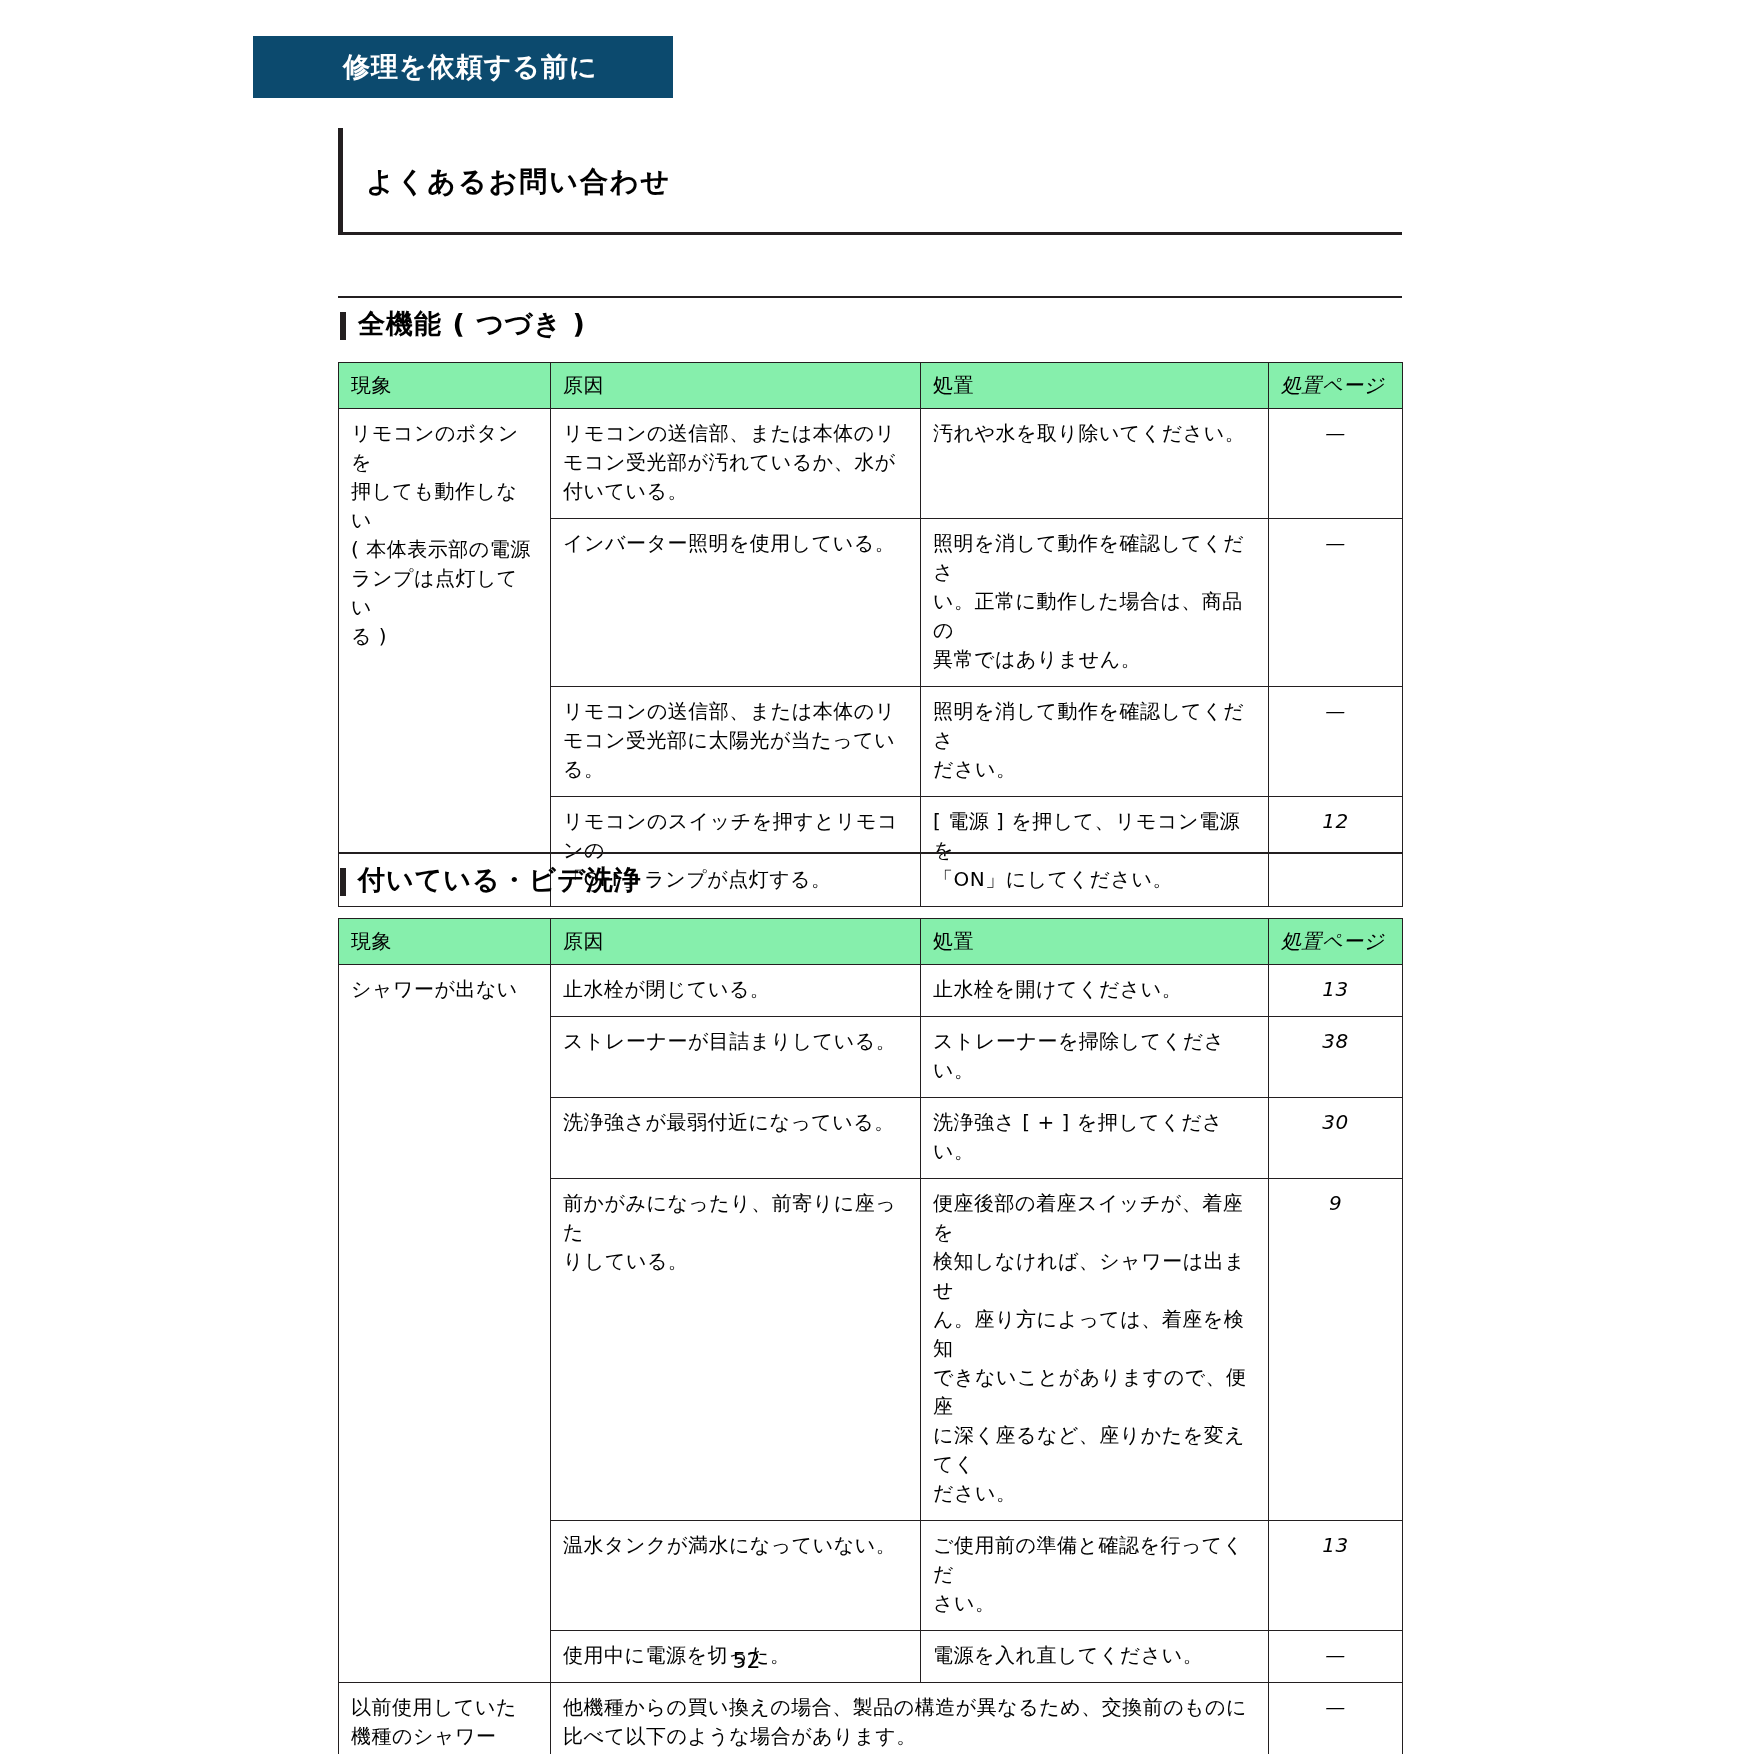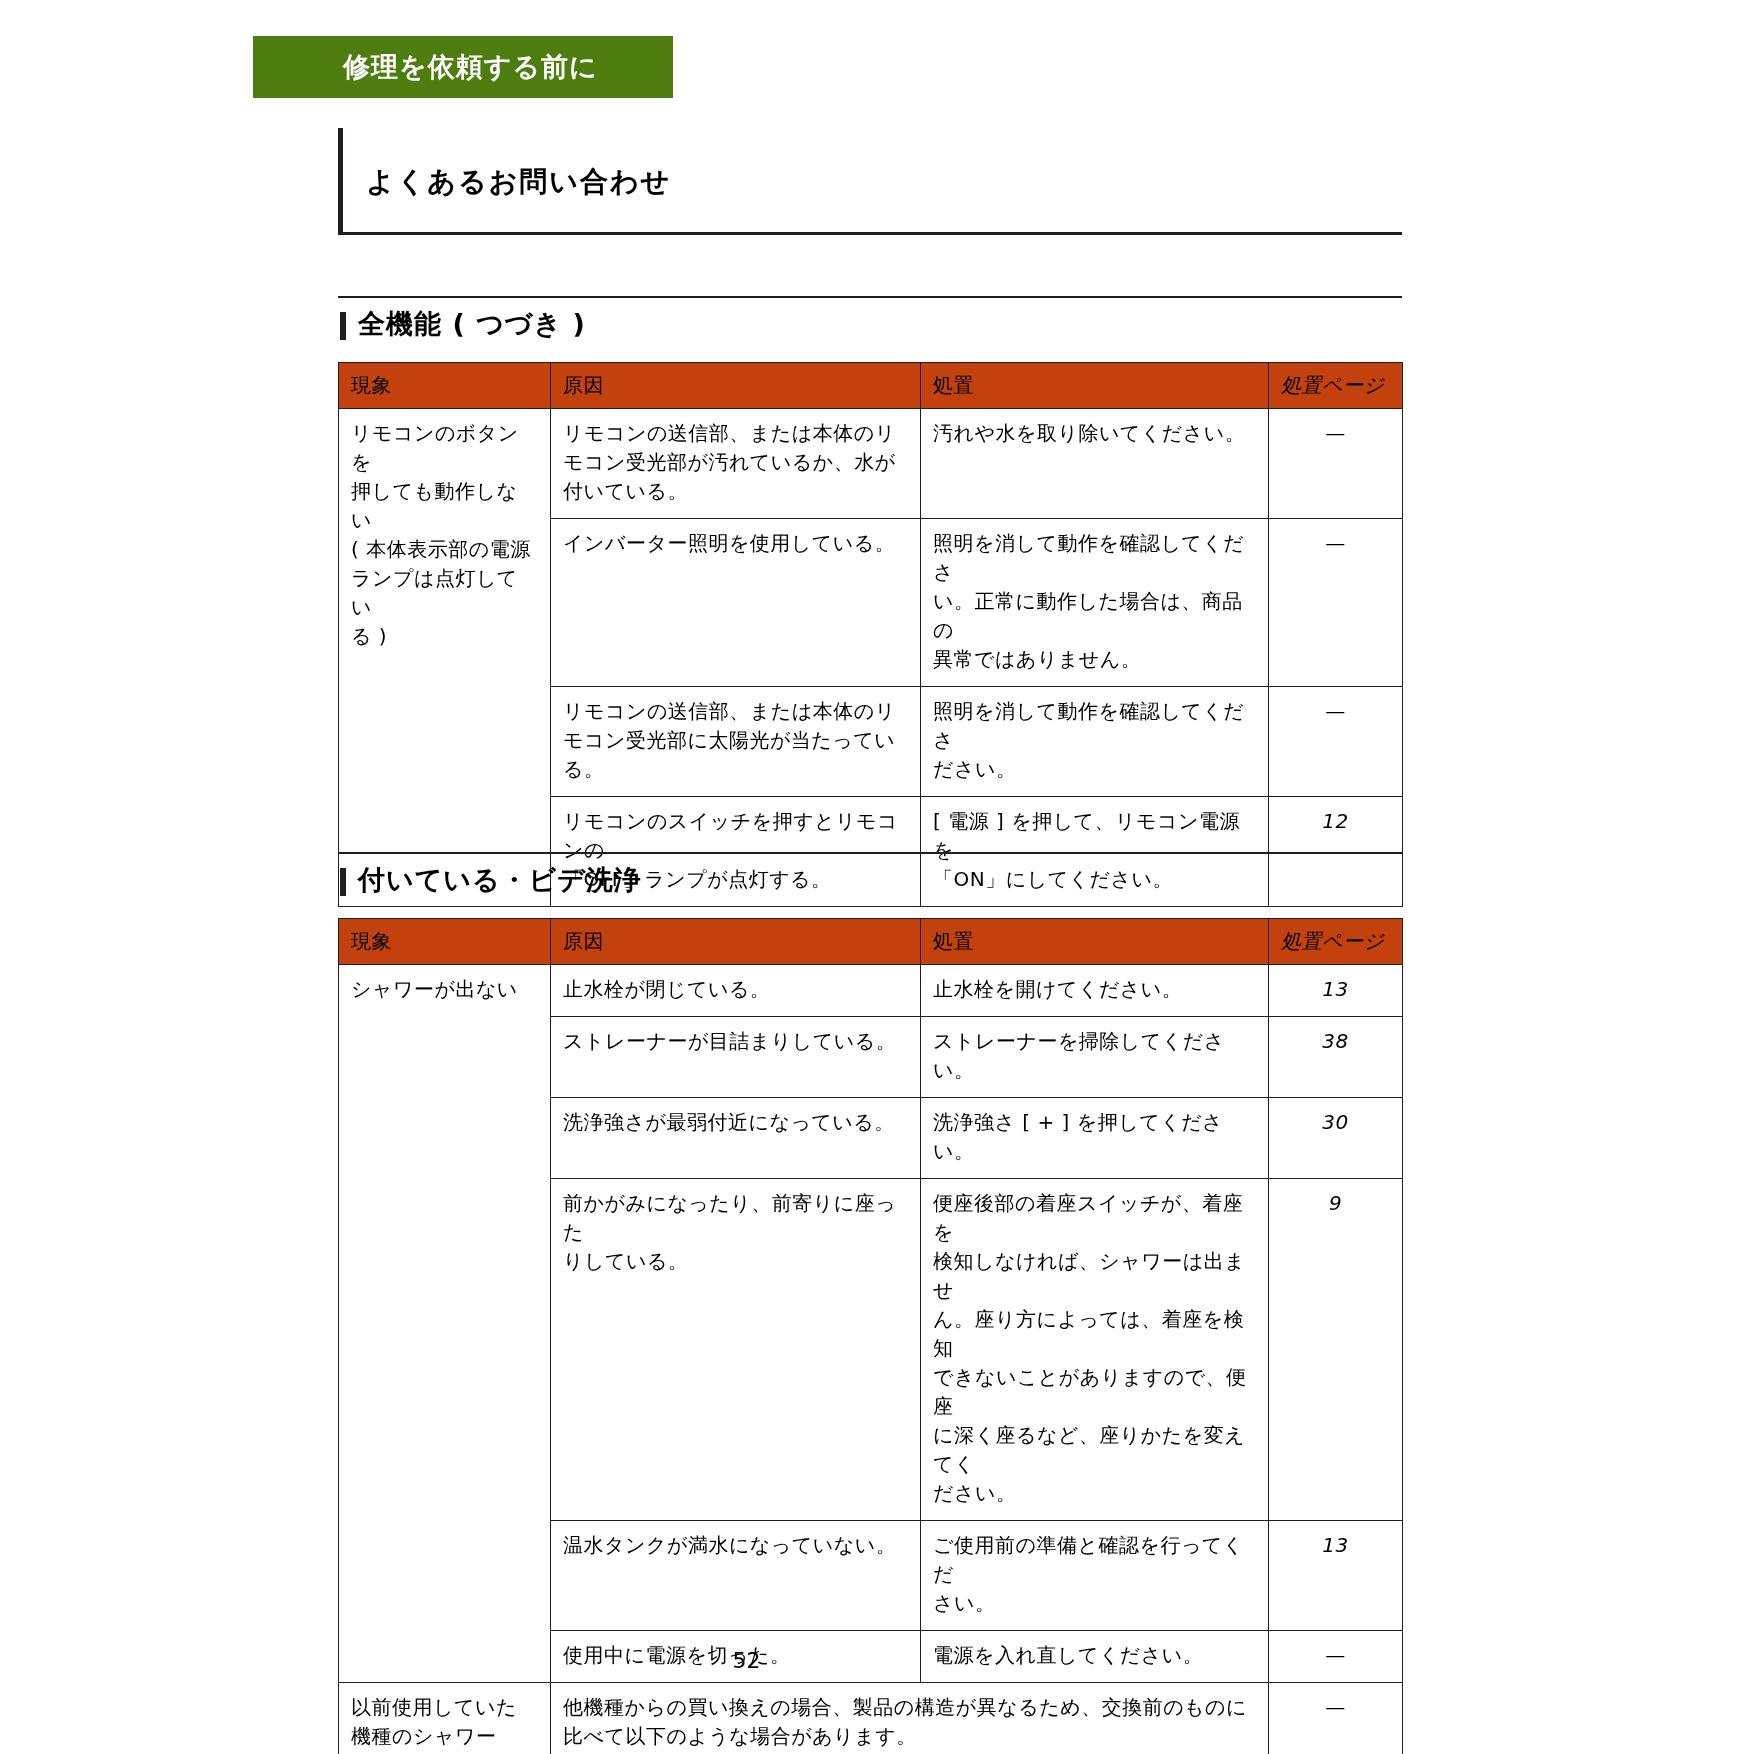--- a/index.html
+++ b/index.html
@@ -23,21 +23,21 @@
     box-sizing: border-box;
   }
 
   
   .header-tab {
     position: absolute;
     left: 253px;
     top: 36px;
     width: 420px;
     height: 62px;
-    background: #4d7c0f;
+    background: #0c4a6e;
     color: #ffffff;
     display: flex;
     align-items: center;
     box-sizing: border-box;
     padding-left: 90px;
     font-size: 27px;
     font-weight: bold;
     letter-spacing: 1px;
   }
 
@@ -112,21 +112,21 @@
   table.faq th, table.faq td {
     border: 1px solid #231f20;
     vertical-align: top;
     font-size: 20px;
     line-height: 1.45;
     padding: 10px 12px 12px 12px;
     box-sizing: border-box;
     letter-spacing: 0.5px;
   }
   table.faq th {
-    background: #c2410c;
+    background: #86efac;
     font-weight: normal;
     text-align: left;
     height: 44px;
     padding-top: 8px;
     padding-bottom: 8px;
   }
   td.page-col, th.page-col {
     text-align: center;
     padding-left: 4px;
     padding-right: 4px;

